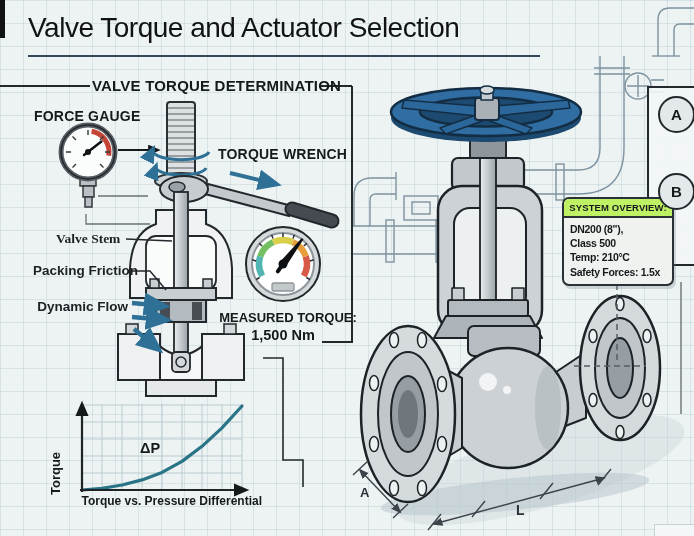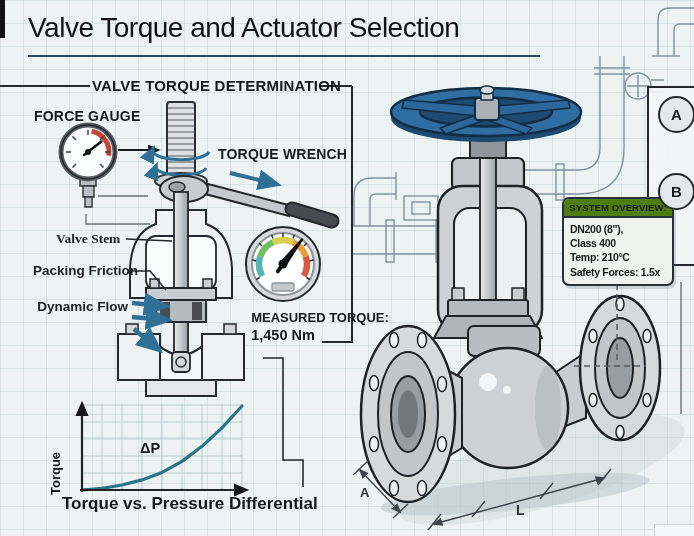--- a/index.html
+++ b/index.html
@@ -14,31 +14,31 @@
     color:#16191c;
   }
   svg{position:absolute;left:0;top:0;z-index:1;}
   .txt{position:absolute;z-index:2;white-space:nowrap;}
   .title{font-size:28px;font-weight:400;letter-spacing:-0.5px;color:#101215;}
   .rule{position:absolute;z-index:2;background:#31475a;}
   .panel-header{font-size:15px;font-weight:800;letter-spacing:0.2px;text-align:center;}
   .cap{font-size:14px;font-weight:800;letter-spacing:0.2px;}
   .lab{font-size:13.5px;font-weight:600;color:#1d2126;}
   .lab2{font-size:13.5px;font-weight:600;color:#1d2126;text-align:right;line-height:1.25;}
-  .mt-label{font-size:13px;font-weight:800;text-align:center;width:144px;margin-left:32px;}
+  .mt-label{font-size:13px;font-weight:800;text-align:center;width:144px;}
   .mt-value{font-size:14.5px;font-weight:800;text-align:center;width:134px;}
   .ylab{writing-mode:vertical-rl;transform:rotate(180deg);font-size:13px;font-weight:600;}
-  .caption{font-size:17px;font-weight:600;text-align:left;width:200px;}
+  .caption{font-size:12px;font-weight:600;text-align:right;width:200px;}
   .corner-mark{position:absolute;left:0;top:0;width:5px;height:38px;background:#101215;z-index:3;}
   .sys-box{
     position:absolute;left:562px;top:197px;width:108px;z-index:3;
     border:2px solid #2a3136;border-radius:7px;background:#f0f2ef;
     box-shadow:2px 3px 0 rgba(100,120,130,0.25);overflow:hidden;
   }
-  .sys-head{background:#4d7c0f;border-bottom:2px solid #2a3136;font-size:9.5px;font-weight:800;
+  .sys-head{background:#bef264;border-bottom:2px solid #2a3136;font-size:9.5px;font-weight:800;
     text-align:center;padding:3px 2px;letter-spacing:0.1px;}
   .sys-body{padding:4px 6px 5px 6px;font-size:10.5px;font-weight:600;line-height:1.35;letter-spacing:-0.3px;}
   .legend-box{position:absolute;left:647px;top:86px;width:60px;height:176px;z-index:2;
     border:2.5px solid #23282c;background:rgba(242,246,246,0.9);}
   .legend-circle{position:absolute;width:33px;height:33px;border:2.5px solid #23282c;border-radius:50%;
     background:#e3e9ea;z-index:3;display:flex;align-items:center;justify-content:center;
     font-size:15px;font-weight:800;}
   .dim{font-size:13px;font-weight:600;color:#2c3238;z-index:2;}
   .ghost-rect{position:absolute;left:654px;top:524px;width:40px;height:12px;border:1px solid #c6d4d8;background:#f3f7f7;z-index:1;}
 </style>
@@ -273,30 +273,30 @@
   <div class="txt cap" style="left:218px;top:146px;">TORQUE WRENCH</div>
 
   <div class="txt lab" style="left:56px;top:231px;font-family:Liberation Serif, serif;">Valve Stem</div>
   <div class="txt lab" style="left:33px;top:263px;">Packing Friction</div>
 
   <div class="txt lab2" style="left:24px;top:299px;width:104px;">
     <div>Dynamic Flow</div>
   </div>
 
   <div class="txt mt-label" style="left:216px;top:310px;">MEASURED TORQUE:</div>
-  <div class="txt mt-value" style="left:216px;top:327px;">1,450 Nm</div>
+  <div class="txt mt-value" style="left:216px;top:327px;">1,500 Nm</div>
 
   <div class="txt ylab" style="left:48px;top:415px;height:80px;">Torque</div>
   <div class="txt caption" style="left:62px;top:494px;">Torque vs. Pressure Differential</div>
 
   <div class="sys-box">
     <div class="sys-head">SYSTEM OVERVIEW:</div>
     <div class="sys-body">
       <div>DN200 (8"),</div>
-      <div>Class 400</div>
+      <div>Class 500</div>
       <div>Temp: 210°C</div>
       <div>Safety Forces: 1.5x</div>
     </div>
   </div>
 
   <div class="legend-box"></div>
   <div class="legend-circle" style="left:658px;top:96px;">
     <span>A</span>
   </div>
   <div class="legend-circle" style="left:658px;top:173px;">

